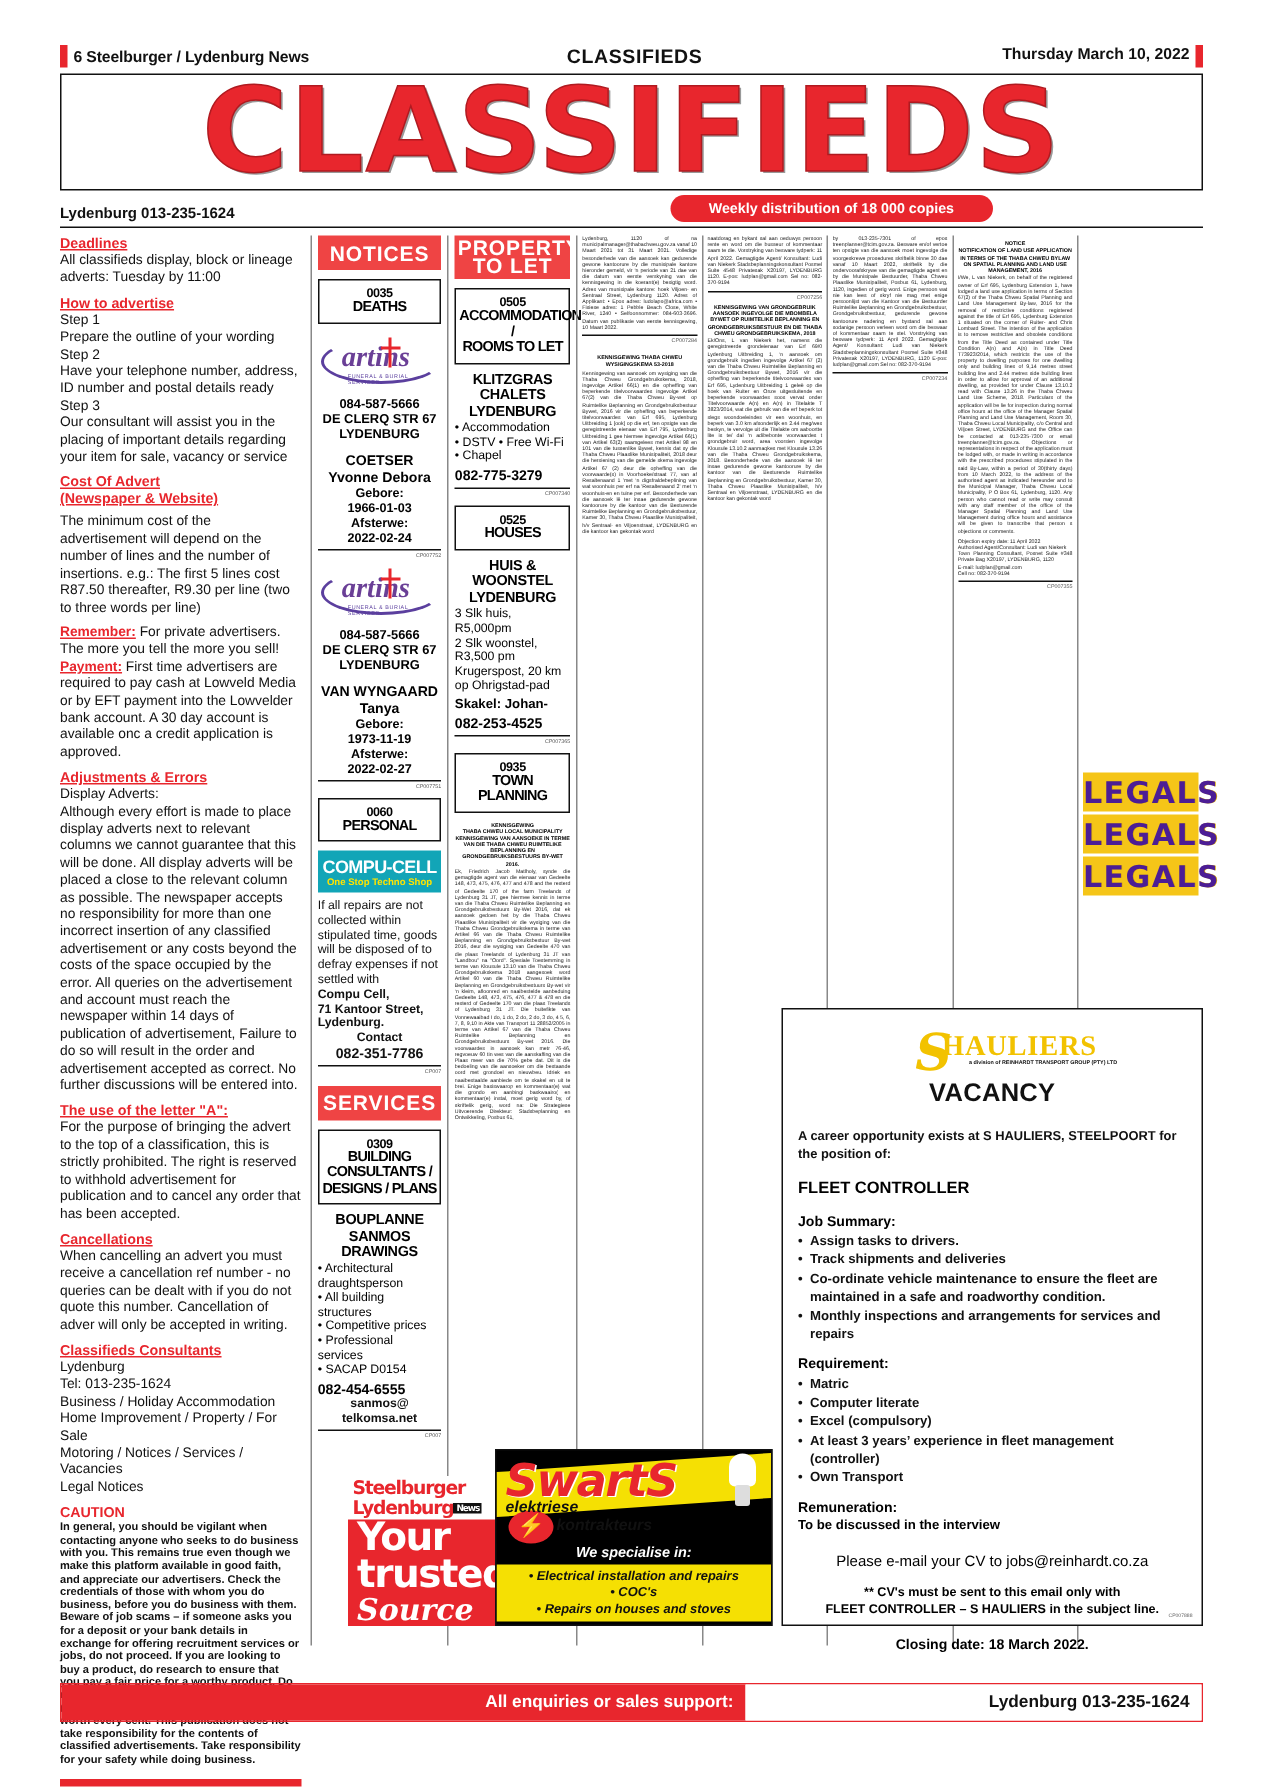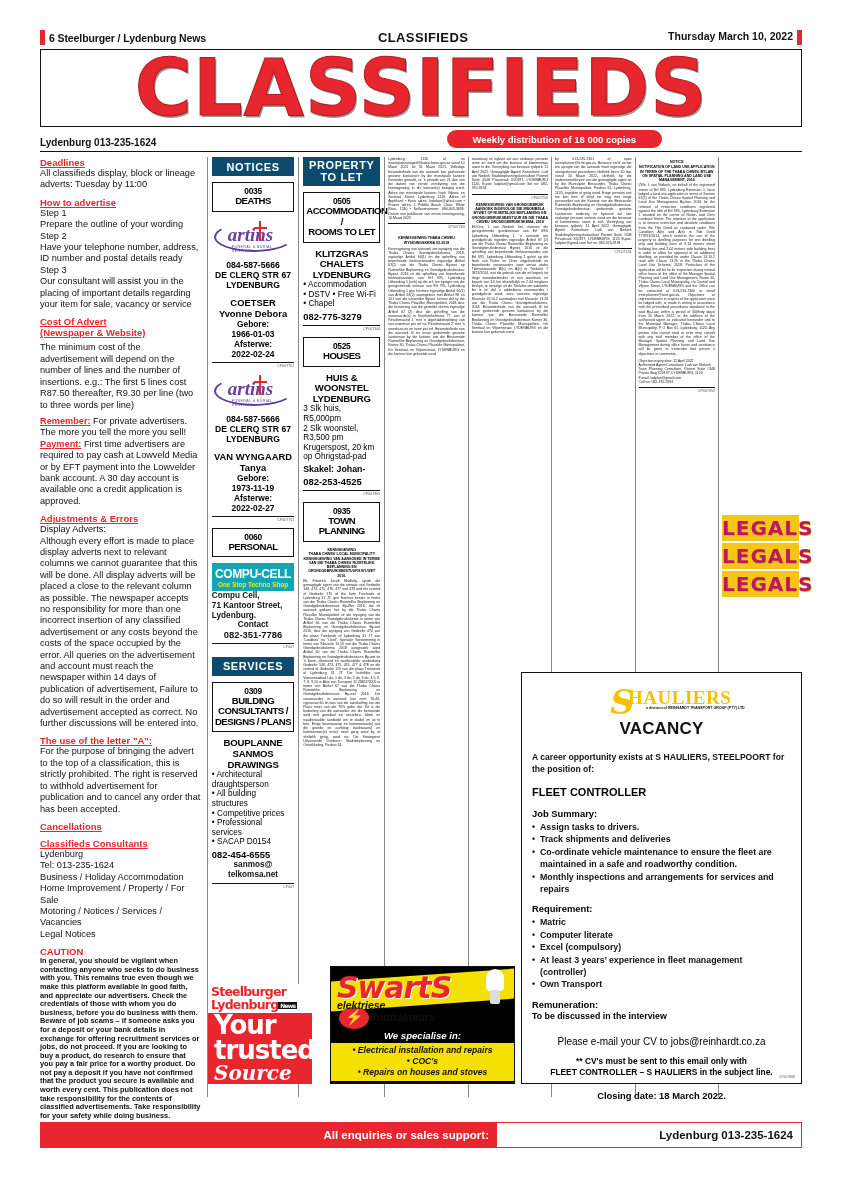--- a/index.html
+++ b/index.html
@@ -54,22 +54,22 @@
   .ed-head.first { margin-top: 0; }
   .ed-p { font-size: 9.2px; line-height: 11.4px; color: #111; }
   .inline-red { color: #e8262d; font-weight: bold; text-decoration: underline; }
   .caution-head { color: #e8262d; font-weight: bold; font-size: 9.5px; margin-top: 6px; }
   .caution-body { font-size: 7.4px; line-height: 8.6px; color: #111; font-weight: 600; }
 
   .circ-box { background: #e8262d; color: #fff; text-align: center; margin-top: 9px;
               padding: 7px 6px 8px 6px; }
 
   
-  .ribbon { background: #0c4a6e; color: #fff; text-align: center; font-weight: bold;
-            font-size: 11px; letter-spacing: 0.6px; padding: 3.5px 2px;
+  .ribbon { background: #ef4444; color: #fff; text-align: center; font-weight: bold;
+            font-size: 14px; letter-spacing: 0.6px; padding: 3.5px 2px;
             margin-bottom: 6px; position: relative; }
   .ribbon.two { line-height: 11.5px; padding: 3px 2px; }
 
   
   .classbox { border: 1.4px solid #111; text-align: center; padding: 3px 2px 4px 2px;
               margin: 6px 0; font-family: "Liberation Sans", sans-serif; }
   .classbox .num { font-size: 8.4px; font-weight: bold; letter-spacing: -0.3px; }
   .classbox .nm { font-size: 9.6px; font-weight: bold; letter-spacing: -0.5px;
                   line-height: 10.5px; }
 
@@ -110,21 +110,21 @@
 
   
   .micro { font-size: 3.5px; line-height: 4.2px; color: #1a1a1a; text-align: justify;
            hyphens: auto; word-break: break-word; }
   .micro-h { font-size: 3.6px; line-height: 4.3px; font-weight: bold; text-align:center;
              margin: 3px 0 1px 0; }
   .micro-sp { height: 4px; }
 
   
   .legals { margin-top: 6px; }
-  .legals .lg { background: #f5c518; color: #be185d; font-family: "DejaVu Sans", sans-serif;
+  .legals .lg { background: #f5c518; color: #4c1d95; font-family: "DejaVu Sans", sans-serif;
                 font-weight: bold; font-size: 20px; text-align: center; letter-spacing: 1px;
                 line-height: 22px; padding: 2px 0; margin-bottom: 2px;
                 text-shadow: 0.5px 0.5px 0 #d9ab08; }
 
   
   .vac-box { position: absolute; left: 521px; top: 672px; width: 281px; height: 412px;
              border: 1.1px solid #111; background: #fff; padding: 8px 10px; }
   .vac-logo { text-align: center; position: relative; height: 34px; }
   .vac-s { font-family: "DejaVu Serif", serif; font-style: italic; font-weight: bold;
            font-size: 34px; color: #f2c200; position: relative; top: 1px; left: -40px;
@@ -172,21 +172,21 @@
   .sw-bulb .base { position:absolute; left:6px; top:21px; width:10px; height:14px;
                    background:#ddd; border-radius: 2px; }
   .sw-spec { text-align: center; color: #fff; font-size: 9.6px; font-weight: bold;
              font-style: italic; margin-top: 1px; }
   .sw-li { background: #f5e003; color: #111; text-align: center; font-size: 8.6px;
            font-weight: bold; font-style: italic; line-height: 11.2px; padding: 2px 0; margin-top:2px; }
   .sw-addr { color: #fff; text-align: center; font-size: 9px; font-weight: bold;
              font-style: italic; margin-top: 3px; }
 
   
-  .trusted { position: absolute; left: 208px; top: 984px; width: 104px; height: 100px;
+  .trusted { position: absolute; left: 232px; top: 984px; width: 104px; height: 100px;
              background: #e8262d; overflow: hidden; }
   .tr-head { background: #fff; padding: 2px 3px 1px 3px; }
   .tr-h1 { font-family: "DejaVu Sans", sans-serif; font-weight: bold; font-size: 12.5px;
            color: #e8262d; letter-spacing: -0.8px; line-height: 12px; }
   .tr-h2 { font-family: "DejaVu Sans", sans-serif; font-weight: bold; font-size: 12.5px;
            color: #e8262d; letter-spacing: -0.8px; line-height: 13px; }
   .tr-h2 em { background: #111; color: #fff; font-style: normal; font-size: 6px;
               padding: 0 2px; vertical-align: middle; }
   .tr-your { color: #fff; font-family: "DejaVu Sans", sans-serif; font-weight: bold;
              font-size: 26px; letter-spacing: -1px; line-height: 25px; padding-left: 6px; }
@@ -246,20 +246,21 @@
       <div class="ed-head" style="margin-top:0">(Newspaper &amp; Website)</div>
       <div class="ed-p" style="margin-top:4px">The minimum cost of the advertisement will depend on the number of lines and the number of insertions. e.g.: The first 5 lines cost R87.50 thereafter, R9.30 per line (two to three words per line)</div>
       <div class="ed-p" style="margin-top:5px"><span class="inline-red">Remember:</span><span> For private advertisers. The more you tell the more you sell!</span></div>
       <div class="ed-p"><span class="inline-red">Payment:</span><span> First time advertisers are required to pay cash at Lowveld Media or by EFT payment into the Lowvelder bank account. A 30 day account is available onc a credit application is approved.</span></div>
       <div class="ed-head">Adjustments &amp; Errors</div>
       <div class="ed-p">Display Adverts:</div>
       <div class="ed-p">Although every effort is made to place display adverts next to relevant columns we cannot guarantee that this will be done. All display adverts will be placed a close to the relevant column as possible. The newspaper accepts no responsibility for more than one incorrect insertion of any classified advertisement or any costs beyond the costs of the space occupied by the error. All queries on the advertisement and account must reach the newspaper within 14 days of publication of advertisement, Failure to do so will result in the order and advertisement accepted as correct. No further discussions will be entered into.</div>
       <div class="ed-head">The use of the letter "A":</div>
       <div class="ed-p">For the purpose of bringing the advert to the top of a classification, this is strictly prohibited. The right is reserved to withhold advertisement for publication and to cancel any order that has been accepted.</div>
       <div class="ed-head">Cancellations</div>
+      <div class="ed-p">When cancelling an advert you must receive a cancellation ref number - no queries can be dealt with if you do not quote this number. Cancellation of adver will only be accepted in writing.</div>
       <div class="ed-head">Classifieds Consultants</div>
       <div class="ed-p">Lydenburg</div>
       <div class="ed-p">Tel: 013-235-1624</div>
       <div class="ed-p">Business / Holiday Accommodation</div>
       <div class="ed-p">Home Improvement / Property / For Sale</div>
       <div class="ed-p">Motoring / Notices / Services / Vacancies</div>
       <div class="ed-p">Legal Notices</div>
       <div class="caution-head">CAUTION</div>
       <div class="caution-body">In general, you should be vigilant when contacting anyone who seeks to do business with you. This remains true even though we make this platform available in good faith, and appreciate our advertisers. Check the credentials of those with whom you do business, before you do business with them. Beware of job scams – if someone asks you for a deposit or your bank details in exchange for offering recruitment services or jobs, do not proceed. If you are looking to buy a product, do research to ensure that you pay a fair price for a worthy product. Do not pay a deposit if you have not confirmed that the product you secure is available and worth every cent. This publication does not take responsibility for the contents of classified advertisements. Take responsibility for your safety while doing business.</div>
       <div class="circ-box">
@@ -314,20 +315,21 @@
 
       <div class="classbox">
         <div class="num">0060</div>
         <div class="nm">PERSONAL</div>
       </div>
 
       <div class="compucell">
         <div class="t1">COMPU-CELL</div>
         <div class="t2">One Stop Techno Shop</div>
       </div>
+      <div class="body-sm" style="margin-top:4px">If all repairs are not collected within stipulated time, goods will be disposed of to defray expenses if not settled with</div>
       <div class="body-sm" style="font-weight:bold">Compu Cell,</div>
       <div class="body-sm" style="font-weight:bold">71 Kantoor Street,</div>
       <div class="body-sm" style="font-weight:bold">Lydenburg.</div>
       <div class="body-sm ctr" style="font-weight:bold">Contact</div>
       <div class="body-sm ctr" style="font-weight:bold;font-size:9.4px">082-351-7786</div>
       <div class="rule-ref">CP007</div>
 
       <div class="ribbon" style="margin-top:8px">SERVICES</div>
 
       <div class="classbox">

